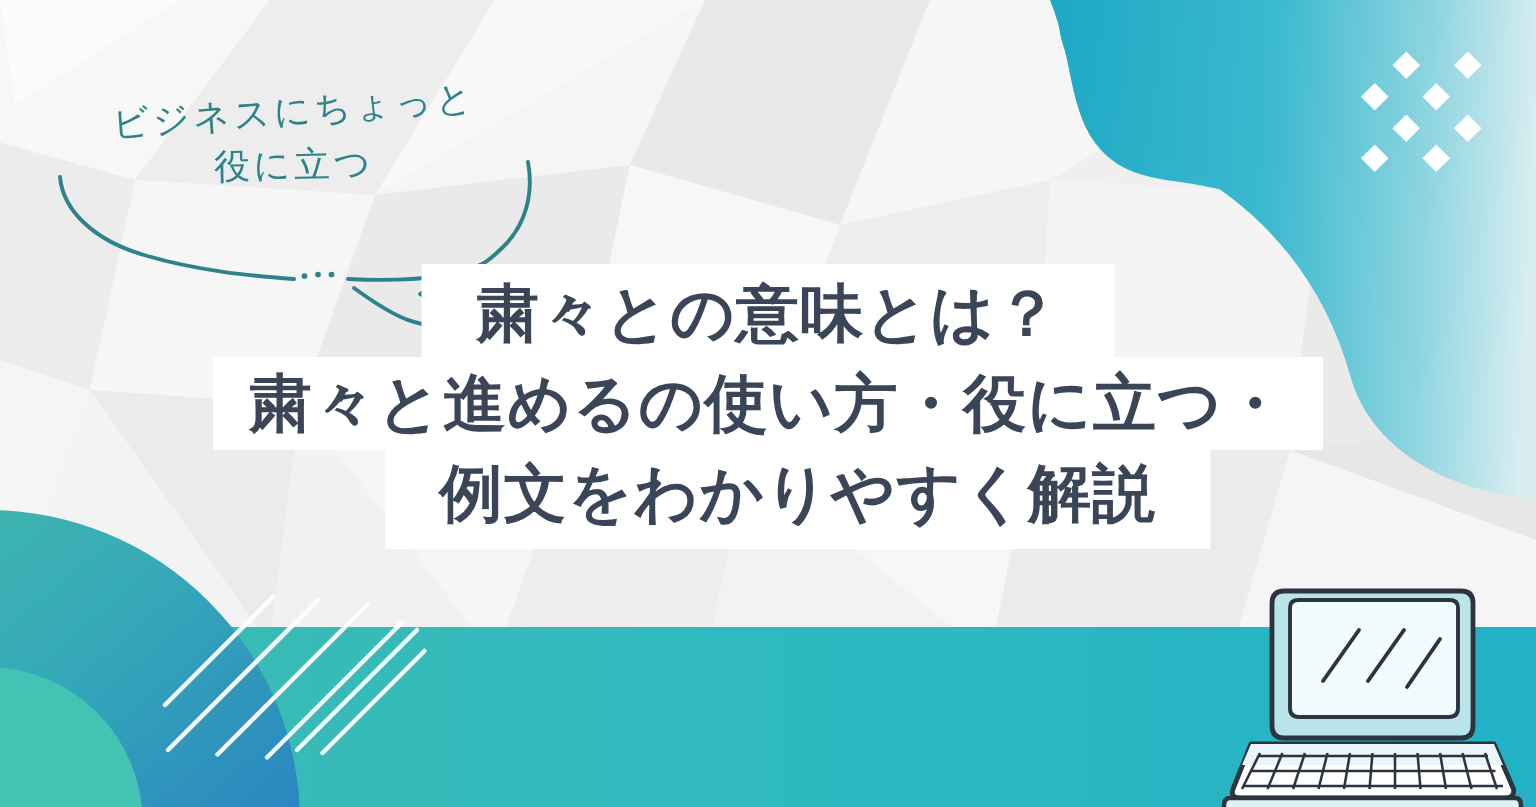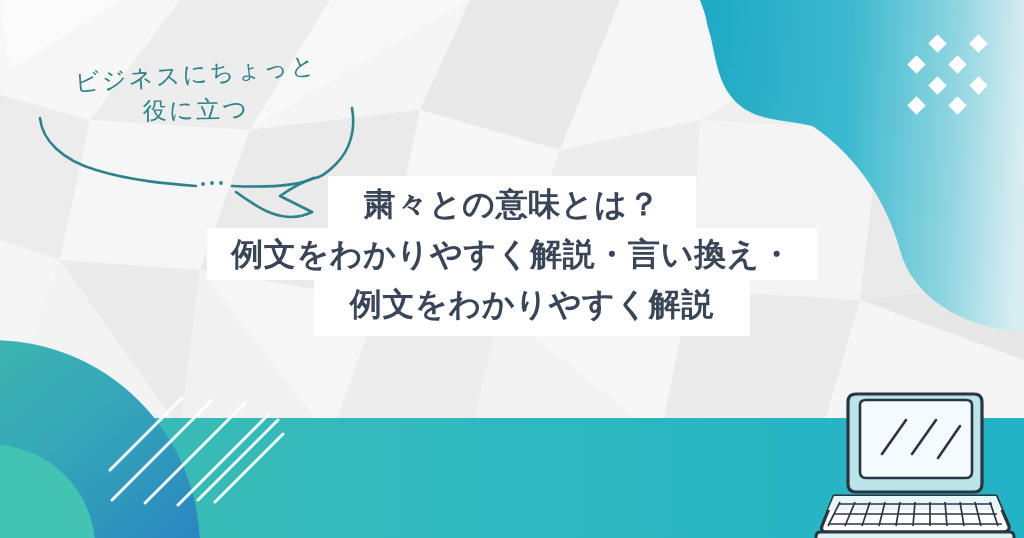--- a/index.html
+++ b/index.html
@@ -14,21 +14,21 @@
 
   
   #title-block{
     position:absolute;left:0;top:176px;width:1024px;
     display:flex;flex-direction:column;align-items:center;
     z-index:6;
   }
   .title-line{
     background:#ffffff;
     color:#3a4557;
-    font-size:32px;
+    font-size:42px;
     line-height:1.0;
     font-weight:700;
     letter-spacing:0.02em;
     white-space:nowrap;
     text-align:center;
     font-family:"Liberation Sans","DejaVu Sans",sans-serif;
   }
   .l1{padding:12px 36px 10px 36px;}
   .l2{padding:10px 24px 10px 24px;margin-top:-2px;}
   .l3{padding:10px 36px 16px 36px;margin-top:-2px;margin-left:40px;}
@@ -172,21 +172,21 @@
     </g>
   </svg>
 
   <div id="bubble-text">
     <div class="bt-line bt1">ビジネスにちょっと</div>
     <div class="bt-line bt2">役に立つ</div>
   </div>
 
   <div id="title-block">
     <div class="title-line l1">粛々との意味とは？</div>
-    <div class="title-line l2">例文をわかりやすく解説・言い換え・</div>
+    <div class="title-line l2">粛々と進めるの使い方・役に立つ・</div>
     <div class="title-line l3">例文をわかりやすく解説</div>
   </div>
 
   <svg class="layer" viewBox="0 0 1024 538" preserveAspectRatio="none" style="z-index:8;">
     <g transform="translate(826,392)">
 
       <path d="M22,10 Q22,2 30,2 L148,2 Q156,2 156,10 L156,92 Q156,100 148,100
                L30,100 Q22,100 22,92 Z" fill="#b8e4ea" stroke="#2c3440" stroke-width="3.2" stroke-linejoin="round"></path>
 
       <path d="M34,13 Q34,8 40,8 L140,8 Q146,8 146,13 L146,80 Q146,86 140,86

